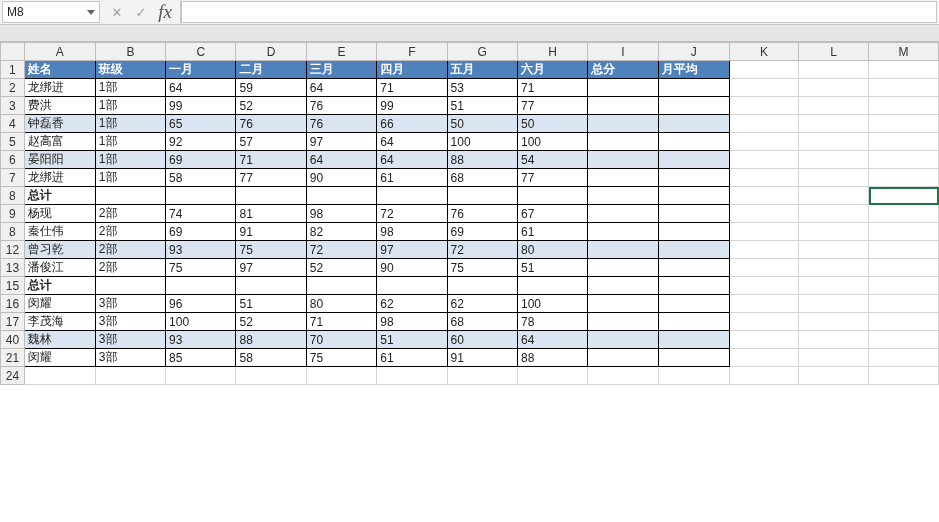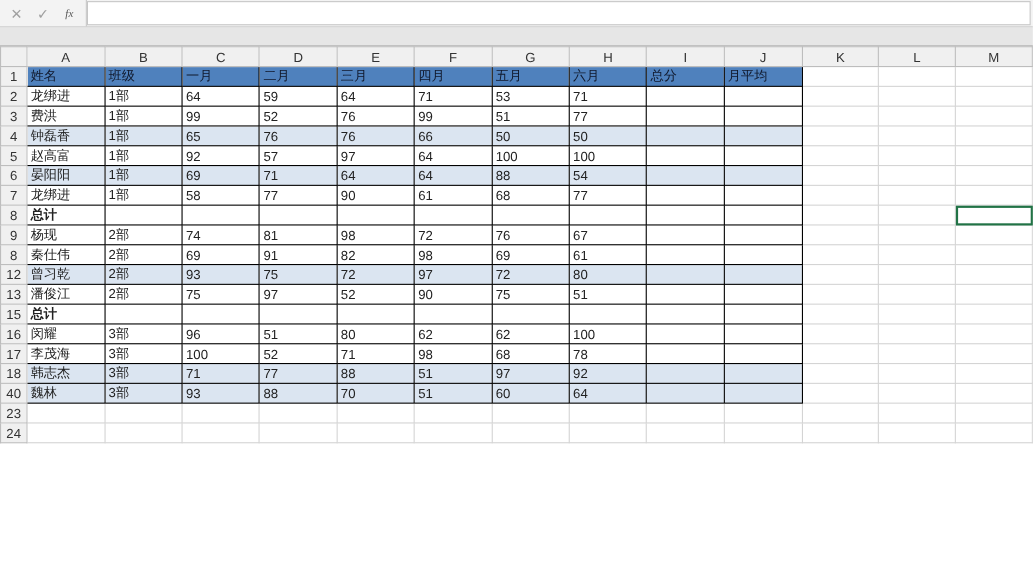--- a/index.html
+++ b/index.html
@@ -51,21 +51,21 @@
     display: flex;
     align-items: center;
     justify-content: center;
     color: #a0a0a0;
     font-size: 13px;
   }
   .fb-fx {
     font-style: italic;
     font-family: "Times New Roman", serif;
     color: #555;
-    font-size: 10px;
+    font-size: 19px;
   }
   .fb-input {
     flex: 1;
     background: #fff;
     border: 1px solid #c6c6c6;
     margin: 1px 2px 1px 0;
     display: flex;
     align-items: center;
     padding: 0 4px;
   }
@@ -114,22 +114,22 @@
   th.corner {
     background: #f0f0f0;
     width: 24px;
   }
   
   .c-A, .c-B, .c-C, .c-D, .c-E, .c-F, .c-G, .c-H, .c-I, .c-J { width: 72px; }
   .c-K, .c-L, .c-M { width: 72px; }
   
   td.hd {
     background: #4f81bd;
-    color: #0f172a;
-    font-weight: normal;
+    color: #ffffff;
+    font-weight: bold;
     border: 1px solid #000;
   }
   td.dbord {
     border: 1px solid #000;
   }
   td.alt {
     background: #dbe5f1;
   }
   td.bold {
     font-weight: bold;
@@ -139,20 +139,24 @@
   td.selected {
     outline: 2px solid #217346;
     outline-offset: -2px;
     background: #fff;
   }
 </style>
 </head>
 <body>
 
 <div class="formula-bar">
+  <div class="name-box">
+    <span>M8</span>
+    <span class="caret"></span>
+  </div>
   <div class="fb-buttons">
     <div class="fb-btn">
         <span>✕</span>
       </div>
     <div class="fb-btn">
         <span>✓</span>
       </div>
     <div class="fb-btn fb-fx">
         <span>fx</span>
       </div>
@@ -419,63 +423,47 @@
           <td class="c-F dbord">98</td>
           <td class="c-G dbord">68</td>
           <td class="c-H dbord">78</td>
           <td class="c-I dbord"></td>
           <td class="c-J dbord"></td>
           <td class="c-K"></td>
           <td class="c-L"></td>
           <td class="c-M"></td>
         </tr>
         <tr>
-          <th class="rowhead">18</th>
-          <td class="c-A dbord alt">韩志杰</td>
-          <td class="c-B dbord alt">3部</td>
-          <td class="c-C dbord alt">71</td>
-          <td class="c-D dbord alt">77</td>
-          <td class="c-E dbord alt">88</td>
-          <td class="c-F dbord alt">51</td>
-          <td class="c-G dbord alt">97</td>
-          <td class="c-H dbord alt">92</td>
-          <td class="c-I dbord alt"></td>
-          <td class="c-J dbord alt"></td>
-          <td class="c-K"></td>
-          <td class="c-L"></td>
-          <td class="c-M"></td>
-        </tr>
-        <tr>
           <th class="rowhead">40</th>
           <td class="c-A dbord alt">魏林</td>
           <td class="c-B dbord alt">3部</td>
           <td class="c-C dbord alt">93</td>
           <td class="c-D dbord alt">88</td>
           <td class="c-E dbord alt">70</td>
           <td class="c-F dbord alt">51</td>
           <td class="c-G dbord alt">60</td>
           <td class="c-H dbord alt">64</td>
           <td class="c-I dbord alt"></td>
           <td class="c-J dbord alt"></td>
           <td class="c-K"></td>
           <td class="c-L"></td>
           <td class="c-M"></td>
         </tr>
         <tr>
-          <th class="rowhead">23</th>
-          <td class="c-A"></td>
-          <td class="c-B"></td>
-          <td class="c-C"></td>
-          <td class="c-D"></td>
-          <td class="c-E"></td>
-          <td class="c-F"></td>
-          <td class="c-G"></td>
-          <td class="c-H"></td>
-          <td class="c-I"></td>
-          <td class="c-J"></td>
+          <th class="rowhead">21</th>
+          <td class="c-A dbord">闵耀</td>
+          <td class="c-B dbord">3部</td>
+          <td class="c-C dbord">85</td>
+          <td class="c-D dbord">58</td>
+          <td class="c-E dbord">75</td>
+          <td class="c-F dbord">61</td>
+          <td class="c-G dbord">91</td>
+          <td class="c-H dbord">88</td>
+          <td class="c-I dbord"></td>
+          <td class="c-J dbord"></td>
           <td class="c-K"></td>
           <td class="c-L"></td>
           <td class="c-M"></td>
         </tr>
         <tr>
           <th class="rowhead">24</th>
           <td class="c-A"></td>
           <td class="c-B"></td>
           <td class="c-C"></td>
           <td class="c-D"></td>

